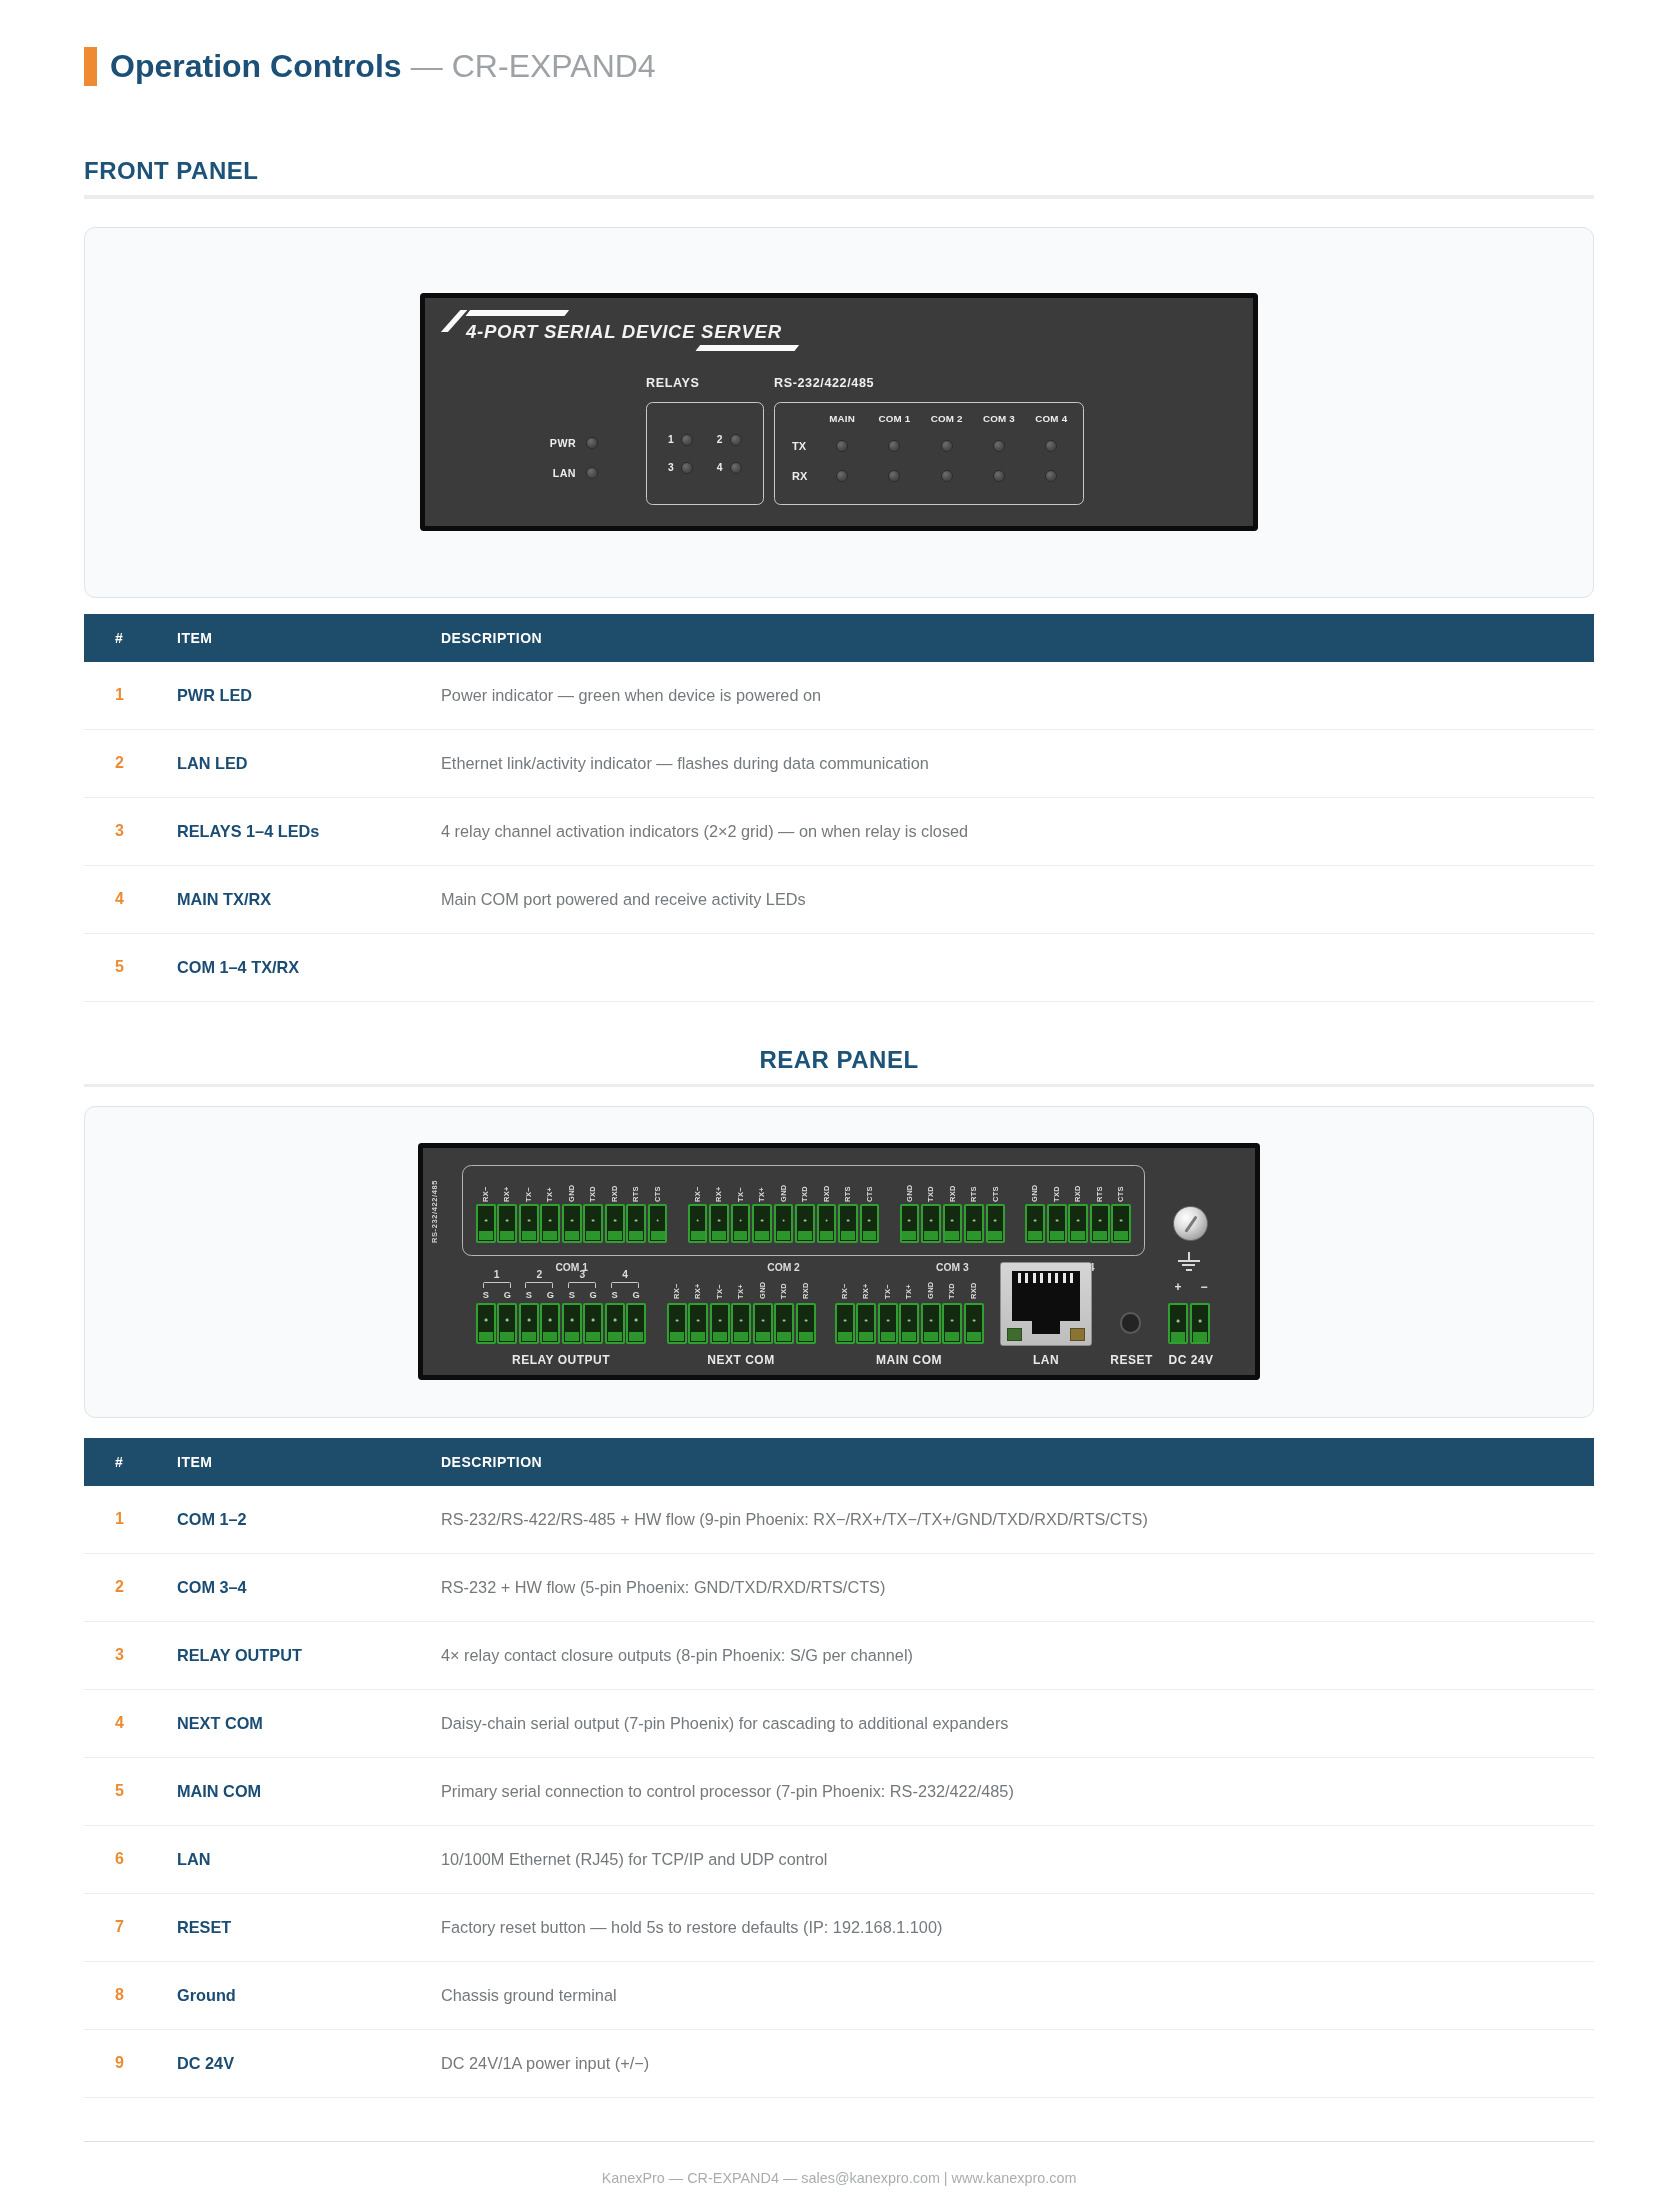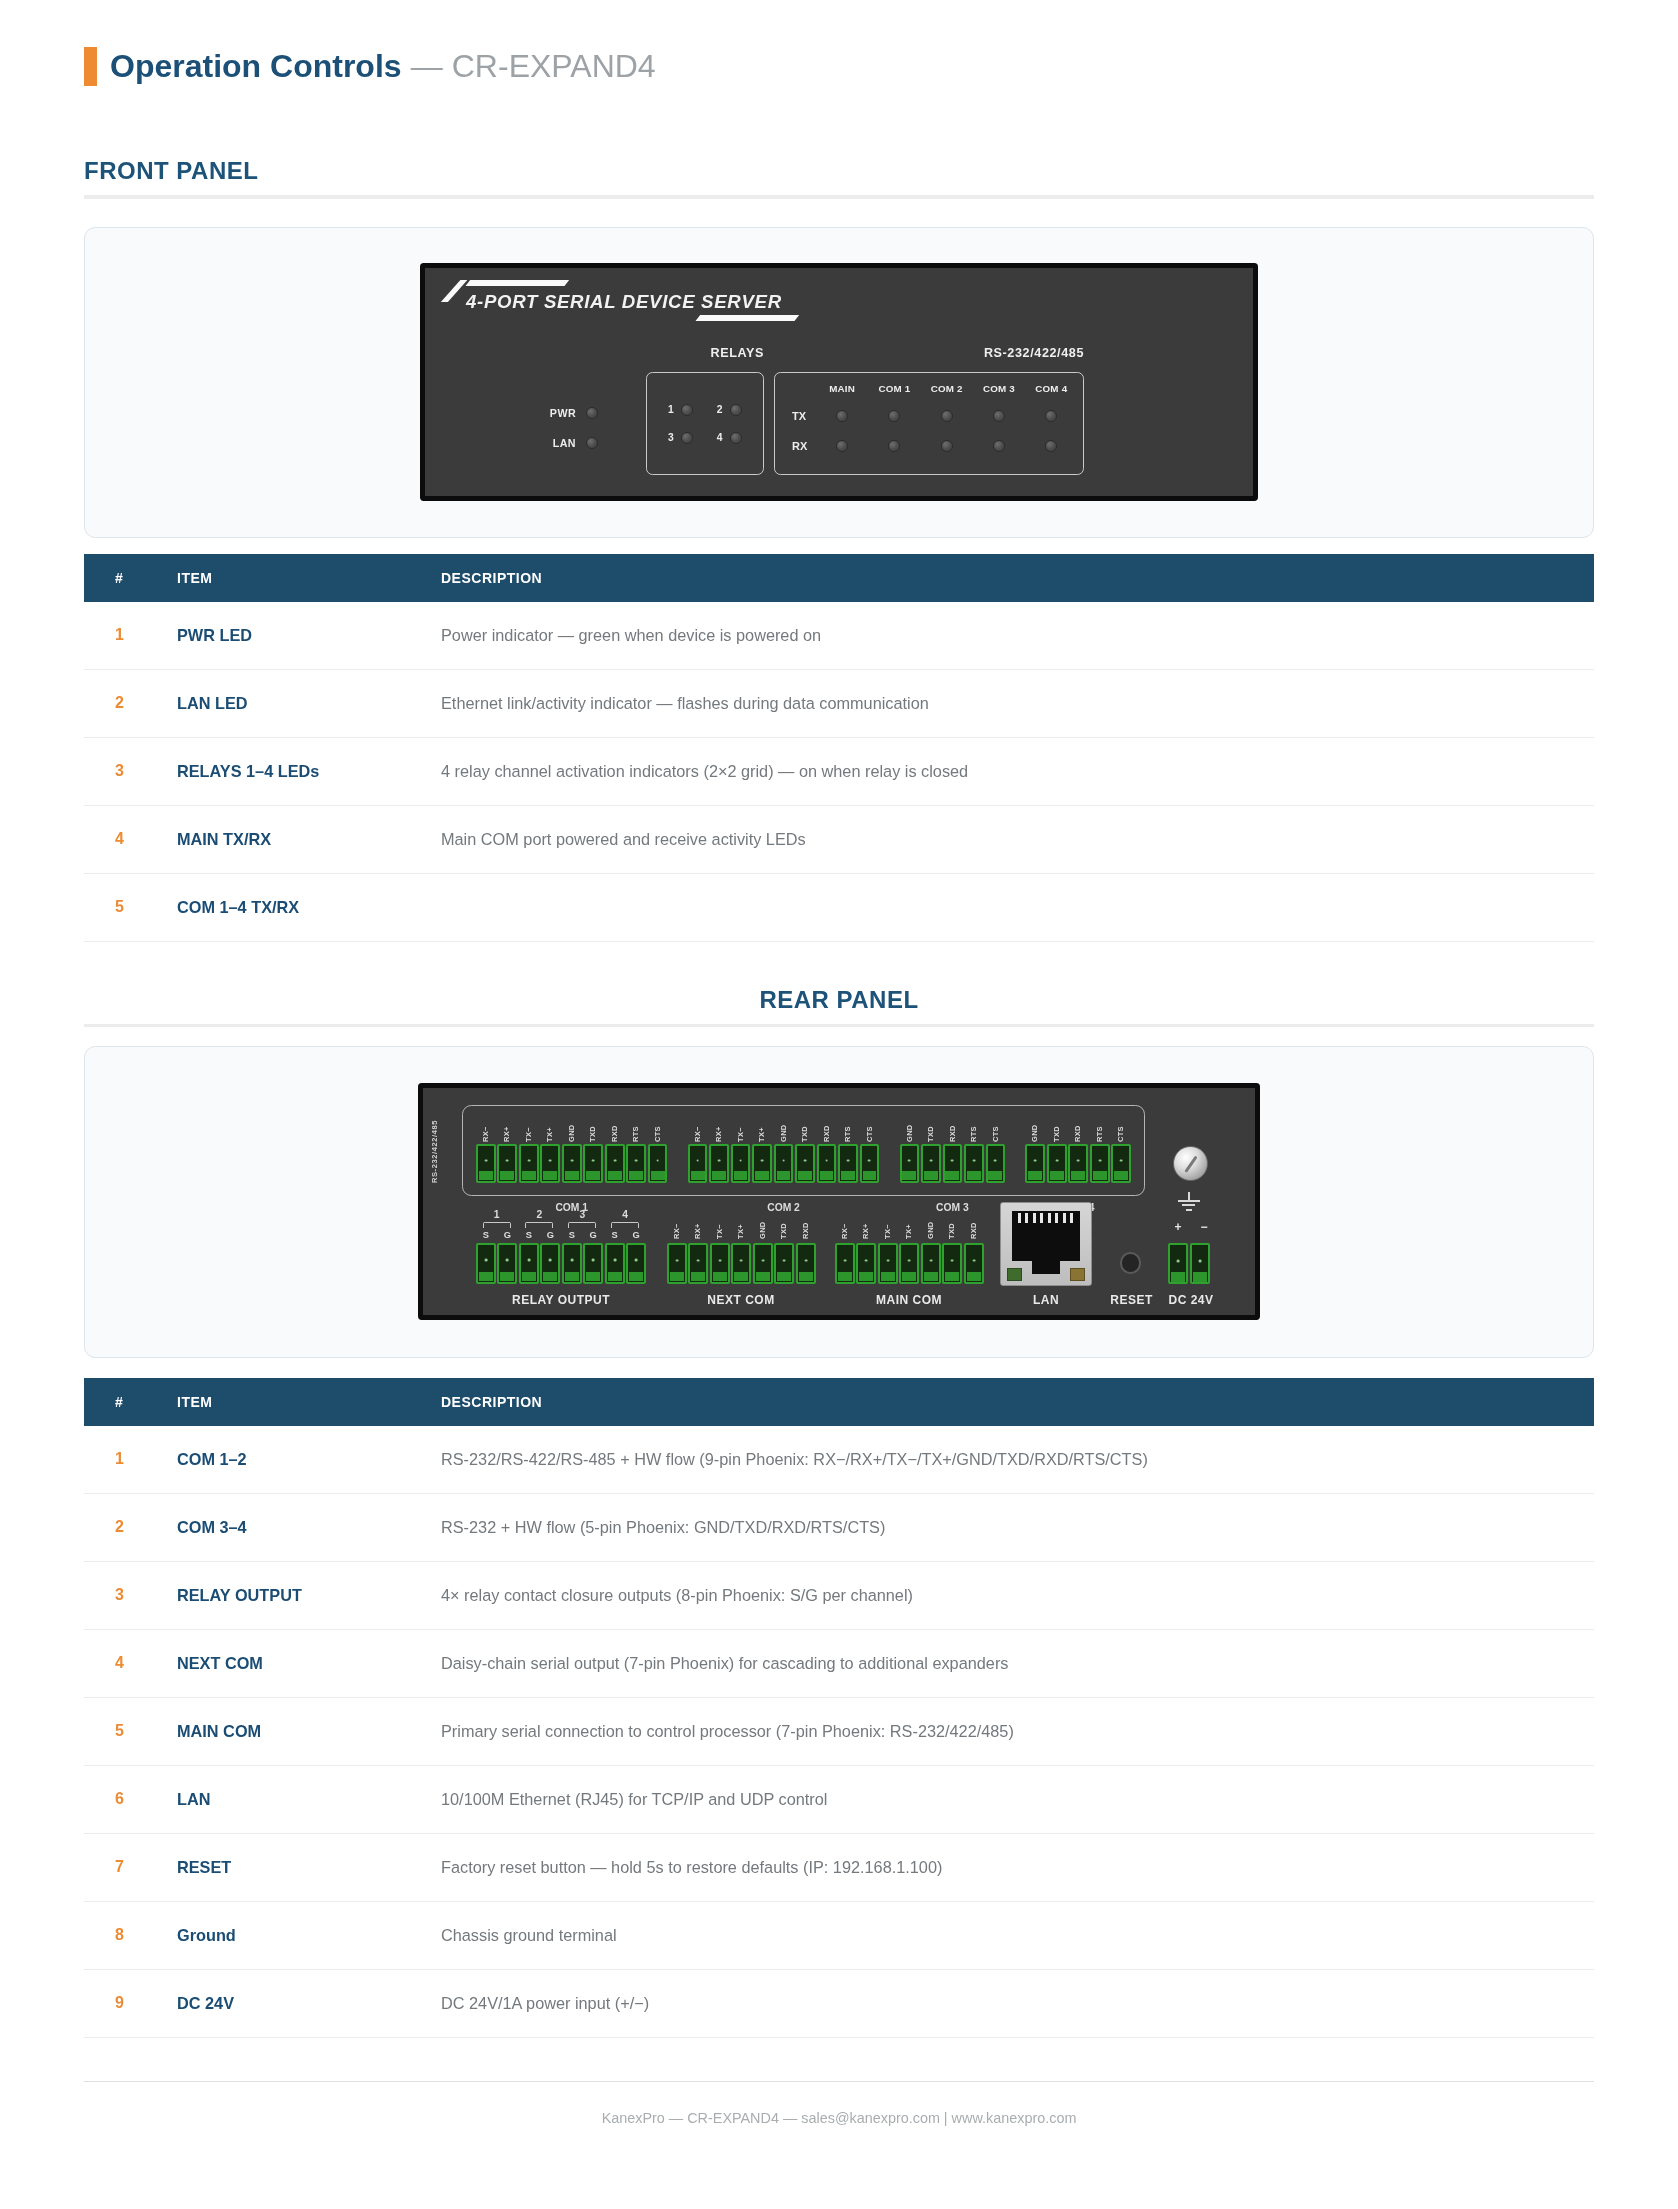--- a/index.html
+++ b/index.html
@@ -13,36 +13,36 @@
   .t1{color:#1C5077;font-weight:bold;}
   .t2{color:#9DA2A6;font-weight:normal;margin-left:9.3px;}
 
   
   h2{font-size:24px;line-height:24px;color:#1D5379;letter-spacing:0.5px;margin:0;font-weight:bold;}
   #front-h2{margin-top:73px;}
   #rear-h2{margin-top:46px;text-align:center;}
   .rule{height:3.7px;background:#ECECEC;margin-top:12px;}
 
   
-  .panel-box{margin-top:28px;height:311px;background:#F8FAFC;border:1.9px solid #DCE5EC;border-radius:11.2px;
+  .panel-box{margin-top:28px;height:371px;background:#F8FAFC;border:1.9px solid #DCE5EC;border-radius:11.2px;
              display:flex;align-items:center;justify-content:center;box-sizing:border-box;}
   .panel-box.rear{margin-top:18.6px;height:312px;}
 
   
   .device{position:relative;background:#3B3B3B;border:5.6px solid #0C0C0C;border-radius:3.7px;box-sizing:content-box;color:#ECECEC;}
   .fp{width:828px;height:228px;}
   .rp{width:832px;height:227px;}
 
   
   .fp-logo{position:absolute;left:41px;top:22.4px;font-style:italic;font-weight:bold;font-size:18.6px;letter-spacing:0.7px;color:#F2F2F2;}
   .swoosh{position:absolute;height:5.6px;background:#FAFAFA;transform:skewX(-38deg);}
   .s-top{width:99px;left:1.9px;top:-10.3px;}
   .s-top::before{content:"";position:absolute;left:-11.2px;top:0;width:6.5px;height:22.4px;background:#FAFAFA;transform:skewX(-6deg);}
   .s-bot{width:99px;right:-15px;bottom:-8.4px;}
-  .fp-title{position:absolute;top:78px;font-size:12.6px;font-weight:bold;color:#EFEFEF;letter-spacing:0.6px;text-align:right;}
+  .fp-title{position:absolute;top:78px;font-size:12.6px;font-weight:bold;color:#EFEFEF;letter-spacing:0.6px;text-align:left;}
   .fp-relays-title{left:221px;width:118px;}
   .fp-serial-title{left:349px;width:310px;}
   .fp-io{position:absolute;left:116px;top:136px;display:flex;flex-direction:column;gap:13px;}
   .io-row{display:flex;align-items:center;gap:10.3px;height:17px;}
   .io-lab{width:35px;text-align:right;font-size:10.7px;font-weight:bold;color:#EDEDED;letter-spacing:0.4px;}
   .led{width:12px;height:12px;border-radius:50%;flex:0 0 auto;
        background:radial-gradient(circle at 35% 32%,#6E6E6E,#4C4C4C 55%,#404040);
        border:1.9px solid #2B2B2B;box-sizing:border-box;}
   .fp-box{position:absolute;top:104px;height:103px;border:1.9px solid #C9C9C9;border-radius:6.5px;box-sizing:border-box;}
   .fp-relaybox{left:221px;width:118px;display:grid;grid-template-columns:1fr 1fr;align-content:center;gap:16px 5.6px;padding:0 12px;}

